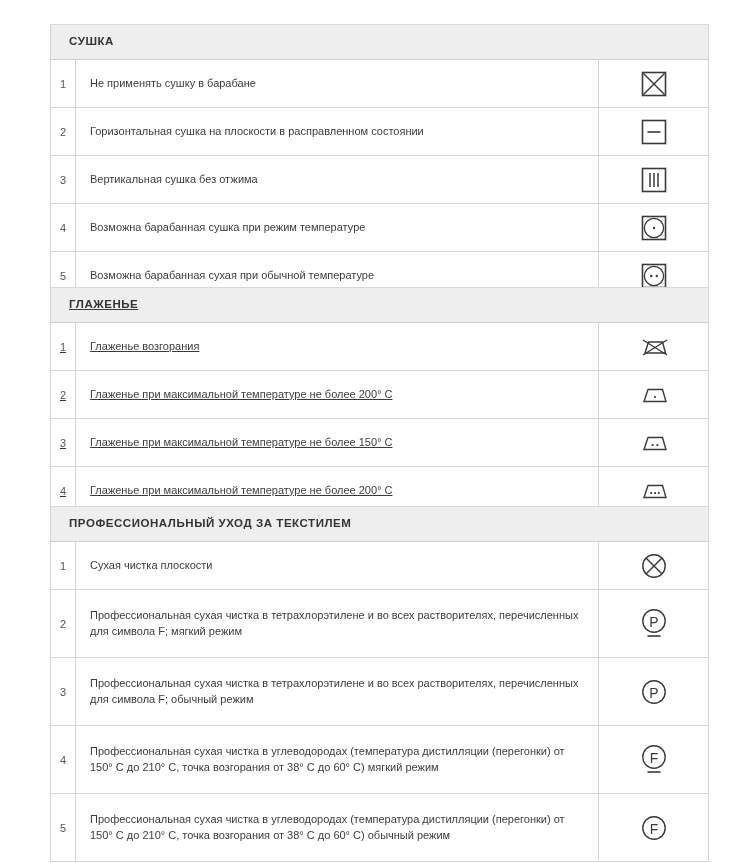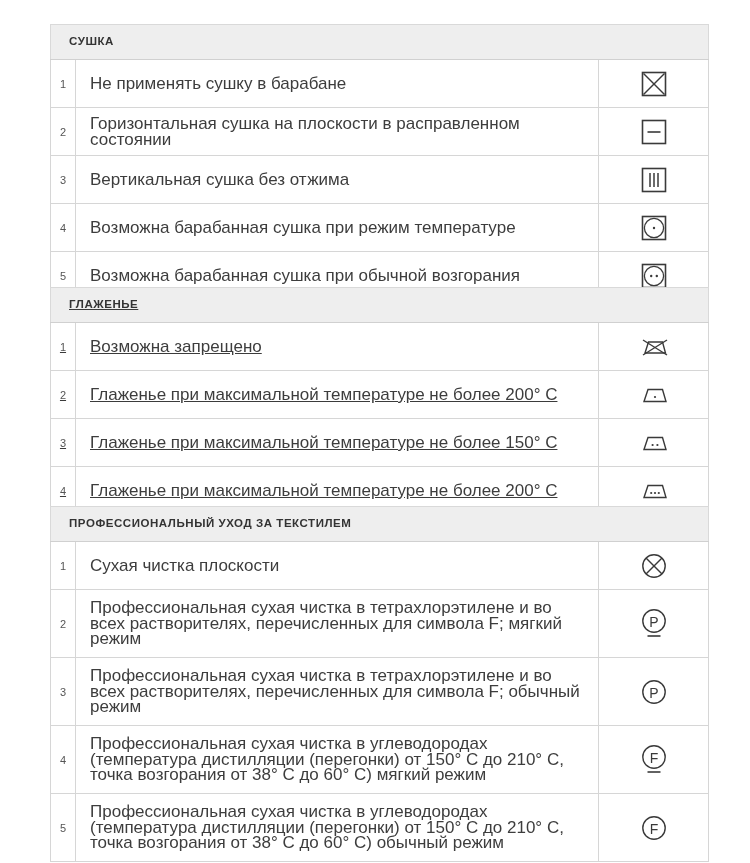--- a/index.html
+++ b/index.html
@@ -51,21 +51,21 @@
   col.c-num   { width: 25px; }
   col.c-desc  { width: 523px; }
   col.c-sym   { width: 110px; }
 
   td.num {
     text-align: center;
     font-size: 11px;
     color: #555555;
   }
   td.desc {
-    font-size: 17px;
+    font-size: 11px;
     line-height: 15.5px;
     color: #3d3d3d;
     padding: 6px 10px 6px 14px;
   }
   td.sym {
     text-align: center;
     padding: 4px 0;
   }
   td.sym svg { display: inline-block; vertical-align: middle; }
 
@@ -135,21 +135,21 @@
         <td class="sym">
           <svg width="30" height="30" viewBox="0 0 30 30">
               <rect x="3.5" y="3.5" width="23" height="23" fill="none" stroke="#3a3a3a" stroke-width="1.6"></rect>
               <circle cx="15" cy="15" r="9.6" fill="none" stroke="#3a3a3a" stroke-width="1.3"></circle>
               <circle cx="15" cy="15" r="1.2" fill="#3a3a3a"></circle>
             </svg>
         </td>
       </tr>
       <tr class="row-1line">
         <td class="num">5</td>
-        <td class="desc">Возможна барабанная сушка при обычной возгорания</td>
+        <td class="desc">Возможна барабанная сухая при обычной температуре</td>
         <td class="sym">
           <svg width="30" height="30" viewBox="0 0 30 30">
               <rect x="3.5" y="3.5" width="23" height="23" fill="none" stroke="#3a3a3a" stroke-width="1.6"></rect>
               <circle cx="15" cy="15" r="9.6" fill="none" stroke="#3a3a3a" stroke-width="1.3"></circle>
               <circle cx="12.2" cy="15" r="1.2" fill="#3a3a3a"></circle>
               <circle cx="17.8" cy="15" r="1.2" fill="#3a3a3a"></circle>
             </svg>
         </td>
       </tr>
     </tbody>
@@ -164,21 +164,21 @@
     <thead>
       <tr class="thead-row">
         <th colspan="3">
           <div class="thead-title">ГЛАЖЕНЬЕ</div>
         </th>
       </tr>
     </thead>
     <tbody>
       <tr class="row-1line">
         <td class="num">1</td>
-        <td class="desc">Возможна запрещено</td>
+        <td class="desc">Глаженье возгорания</td>
         <td class="sym">
           <svg width="36" height="30" viewBox="0 0 36 30">
               <path d="M9 21 L12.5 10 L26.5 10 L29.5 21 Z" fill="none" stroke="#3a3a3a" stroke-width="1.4"></path>
               <line x1="7" y1="8" x2="31" y2="23" stroke="#3a3a3a" stroke-width="1.4"></line>
               <line x1="31" y1="8" x2="7" y2="23" stroke="#3a3a3a" stroke-width="1.4"></line>
             </svg>
         </td>
       </tr>
       <tr class="row-1line">
         <td class="num">2</td>

